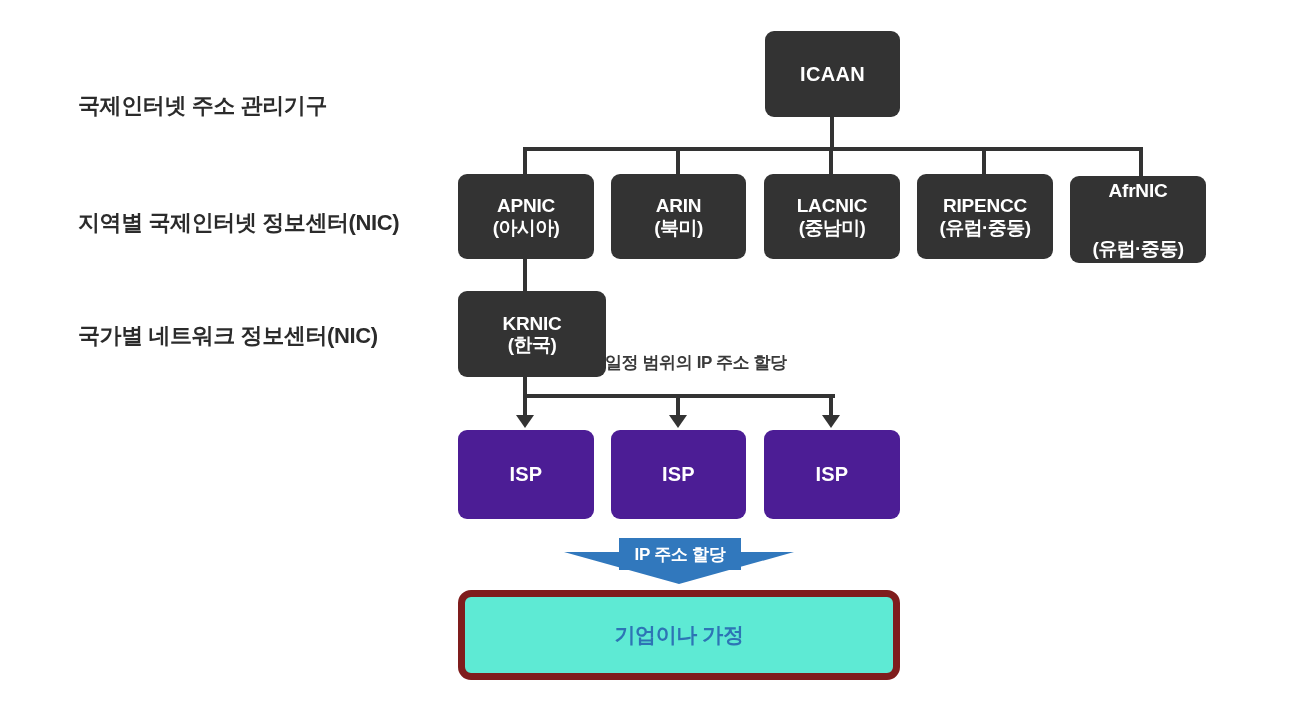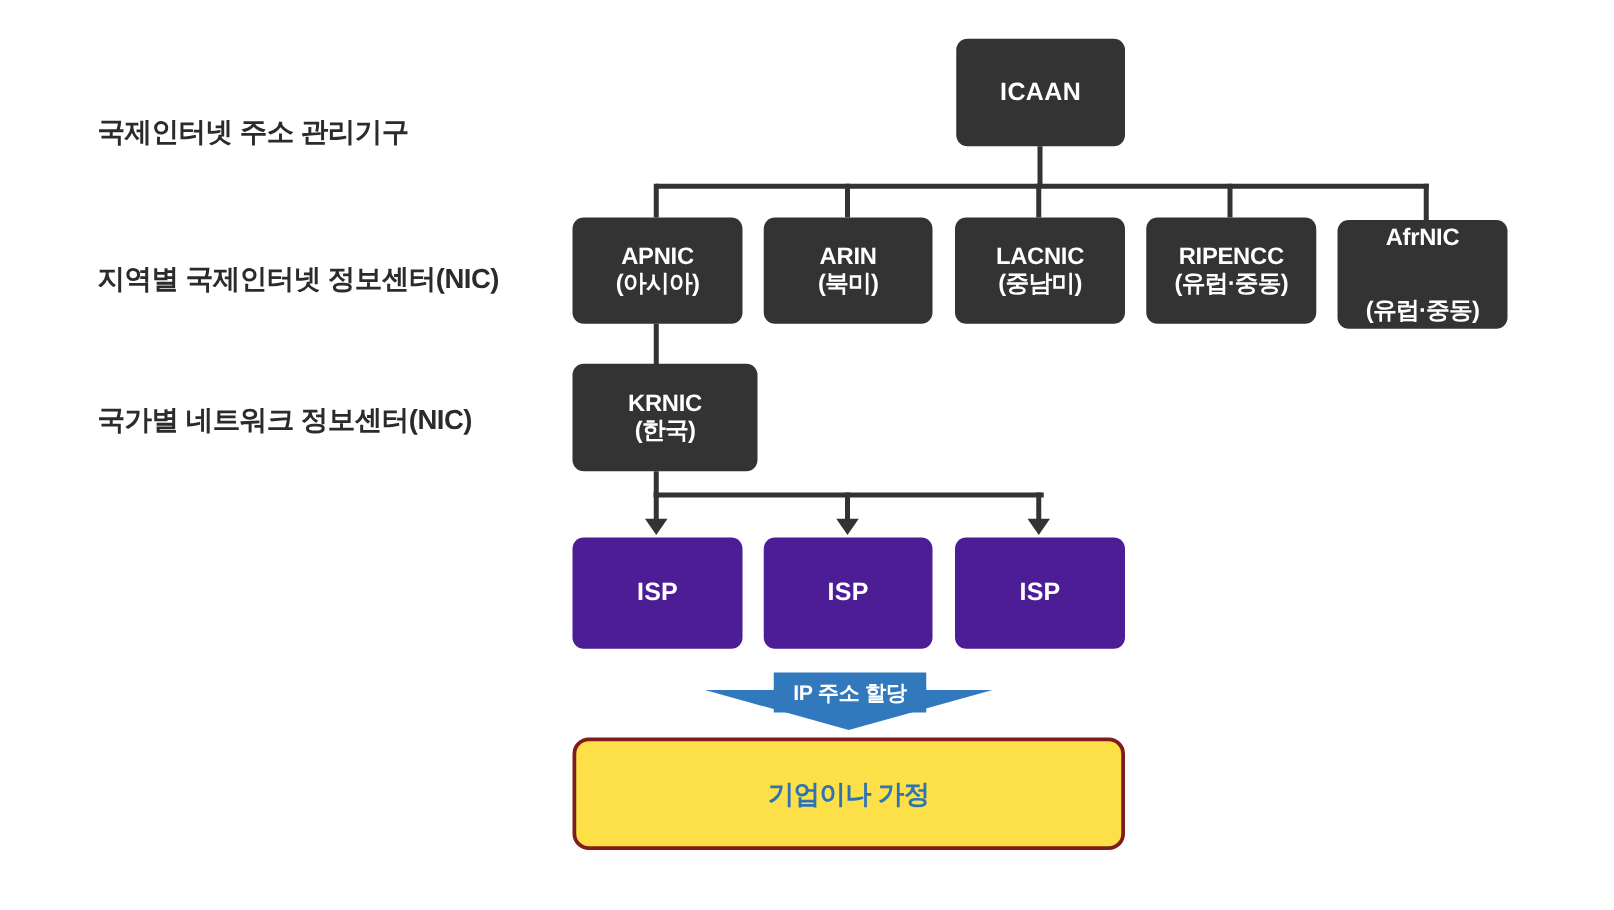--- a/index.html
+++ b/index.html
@@ -62,23 +62,23 @@
     font-size: 19px;
     letter-spacing: -0.6px;
   }
   .node.icaan .line1 { font-size: 20px; letter-spacing: 0.3px; }
   .node.isp .line1 { font-size: 20px; font-weight: bold; letter-spacing: 0.2px; }
 
   
   .outline-node {
     position: absolute;
     box-sizing: border-box;
-    border: 3px solid #7f1d1d;
+    border: 7px solid #7f1d1d;
     border-radius: 13px;
-    background: #fde047;
+    background: #5eead4;
     display: flex;
     align-items: center;
     justify-content: center;
     color: #2d74b5;
     font-size: 21px;
     font-weight: bold;
     letter-spacing: -0.4px;
   }
 
   
@@ -180,20 +180,21 @@
     <div class="line2">(유럽·중동)</div>
   </div>
 
   <div class="conn v" style="left:523px; top:259px; height:33px;"></div>
 
   <div class="node dark" style="left:458px; top:291px; width:148px; height:86px;">
     <div class="line1">KRNIC</div>
     <div class="line2">(한국)</div>
   </div>
 
+  <div class="annotation" style="left:605px; top:351px;">일정 범위의 IP 주소 할당</div>
 
   <div class="conn v" style="left:523px; top:377px; height:21px;"></div>
   <div class="conn h" style="left:523px; top:394px; width:312px;"></div>
 
   <div class="conn v" style="left:523px; top:394px; height:23px;"></div>
   <div class="arrowhead" style="left:516px; top:415px;"></div>
 
   <div class="conn v" style="left:676px; top:394px; height:23px;"></div>
   <div class="arrowhead" style="left:669px; top:415px;"></div>
 

